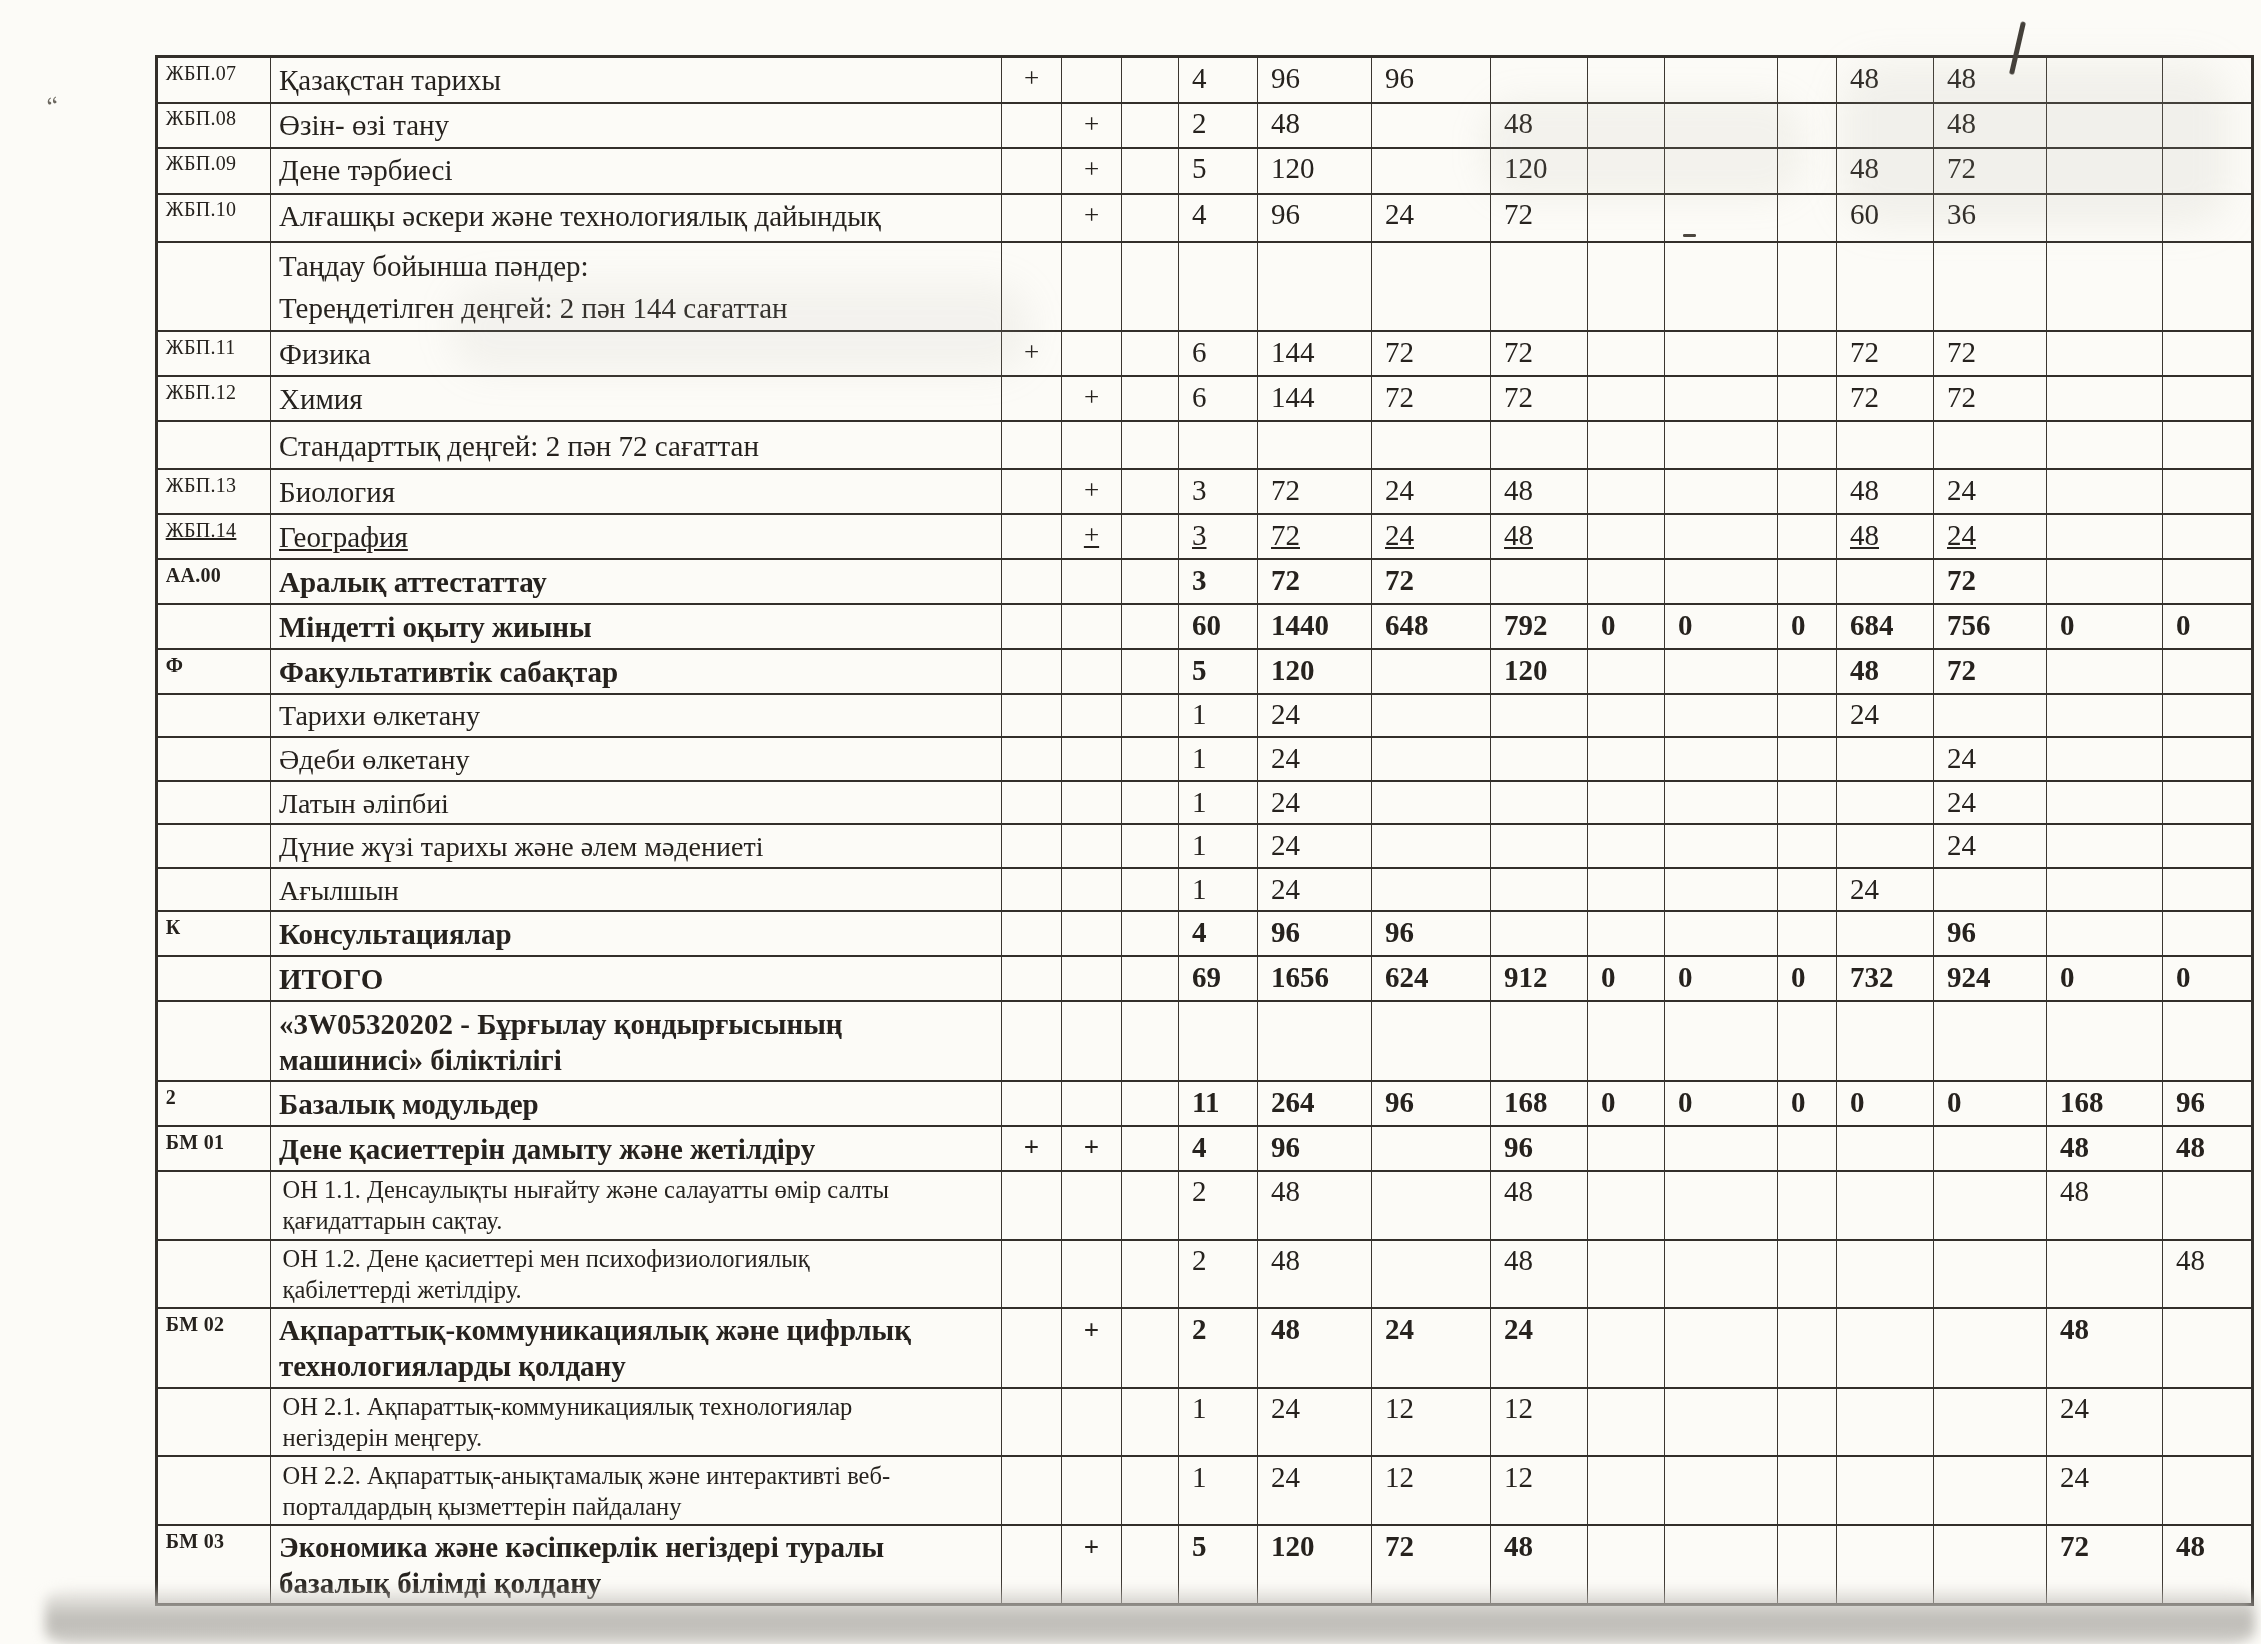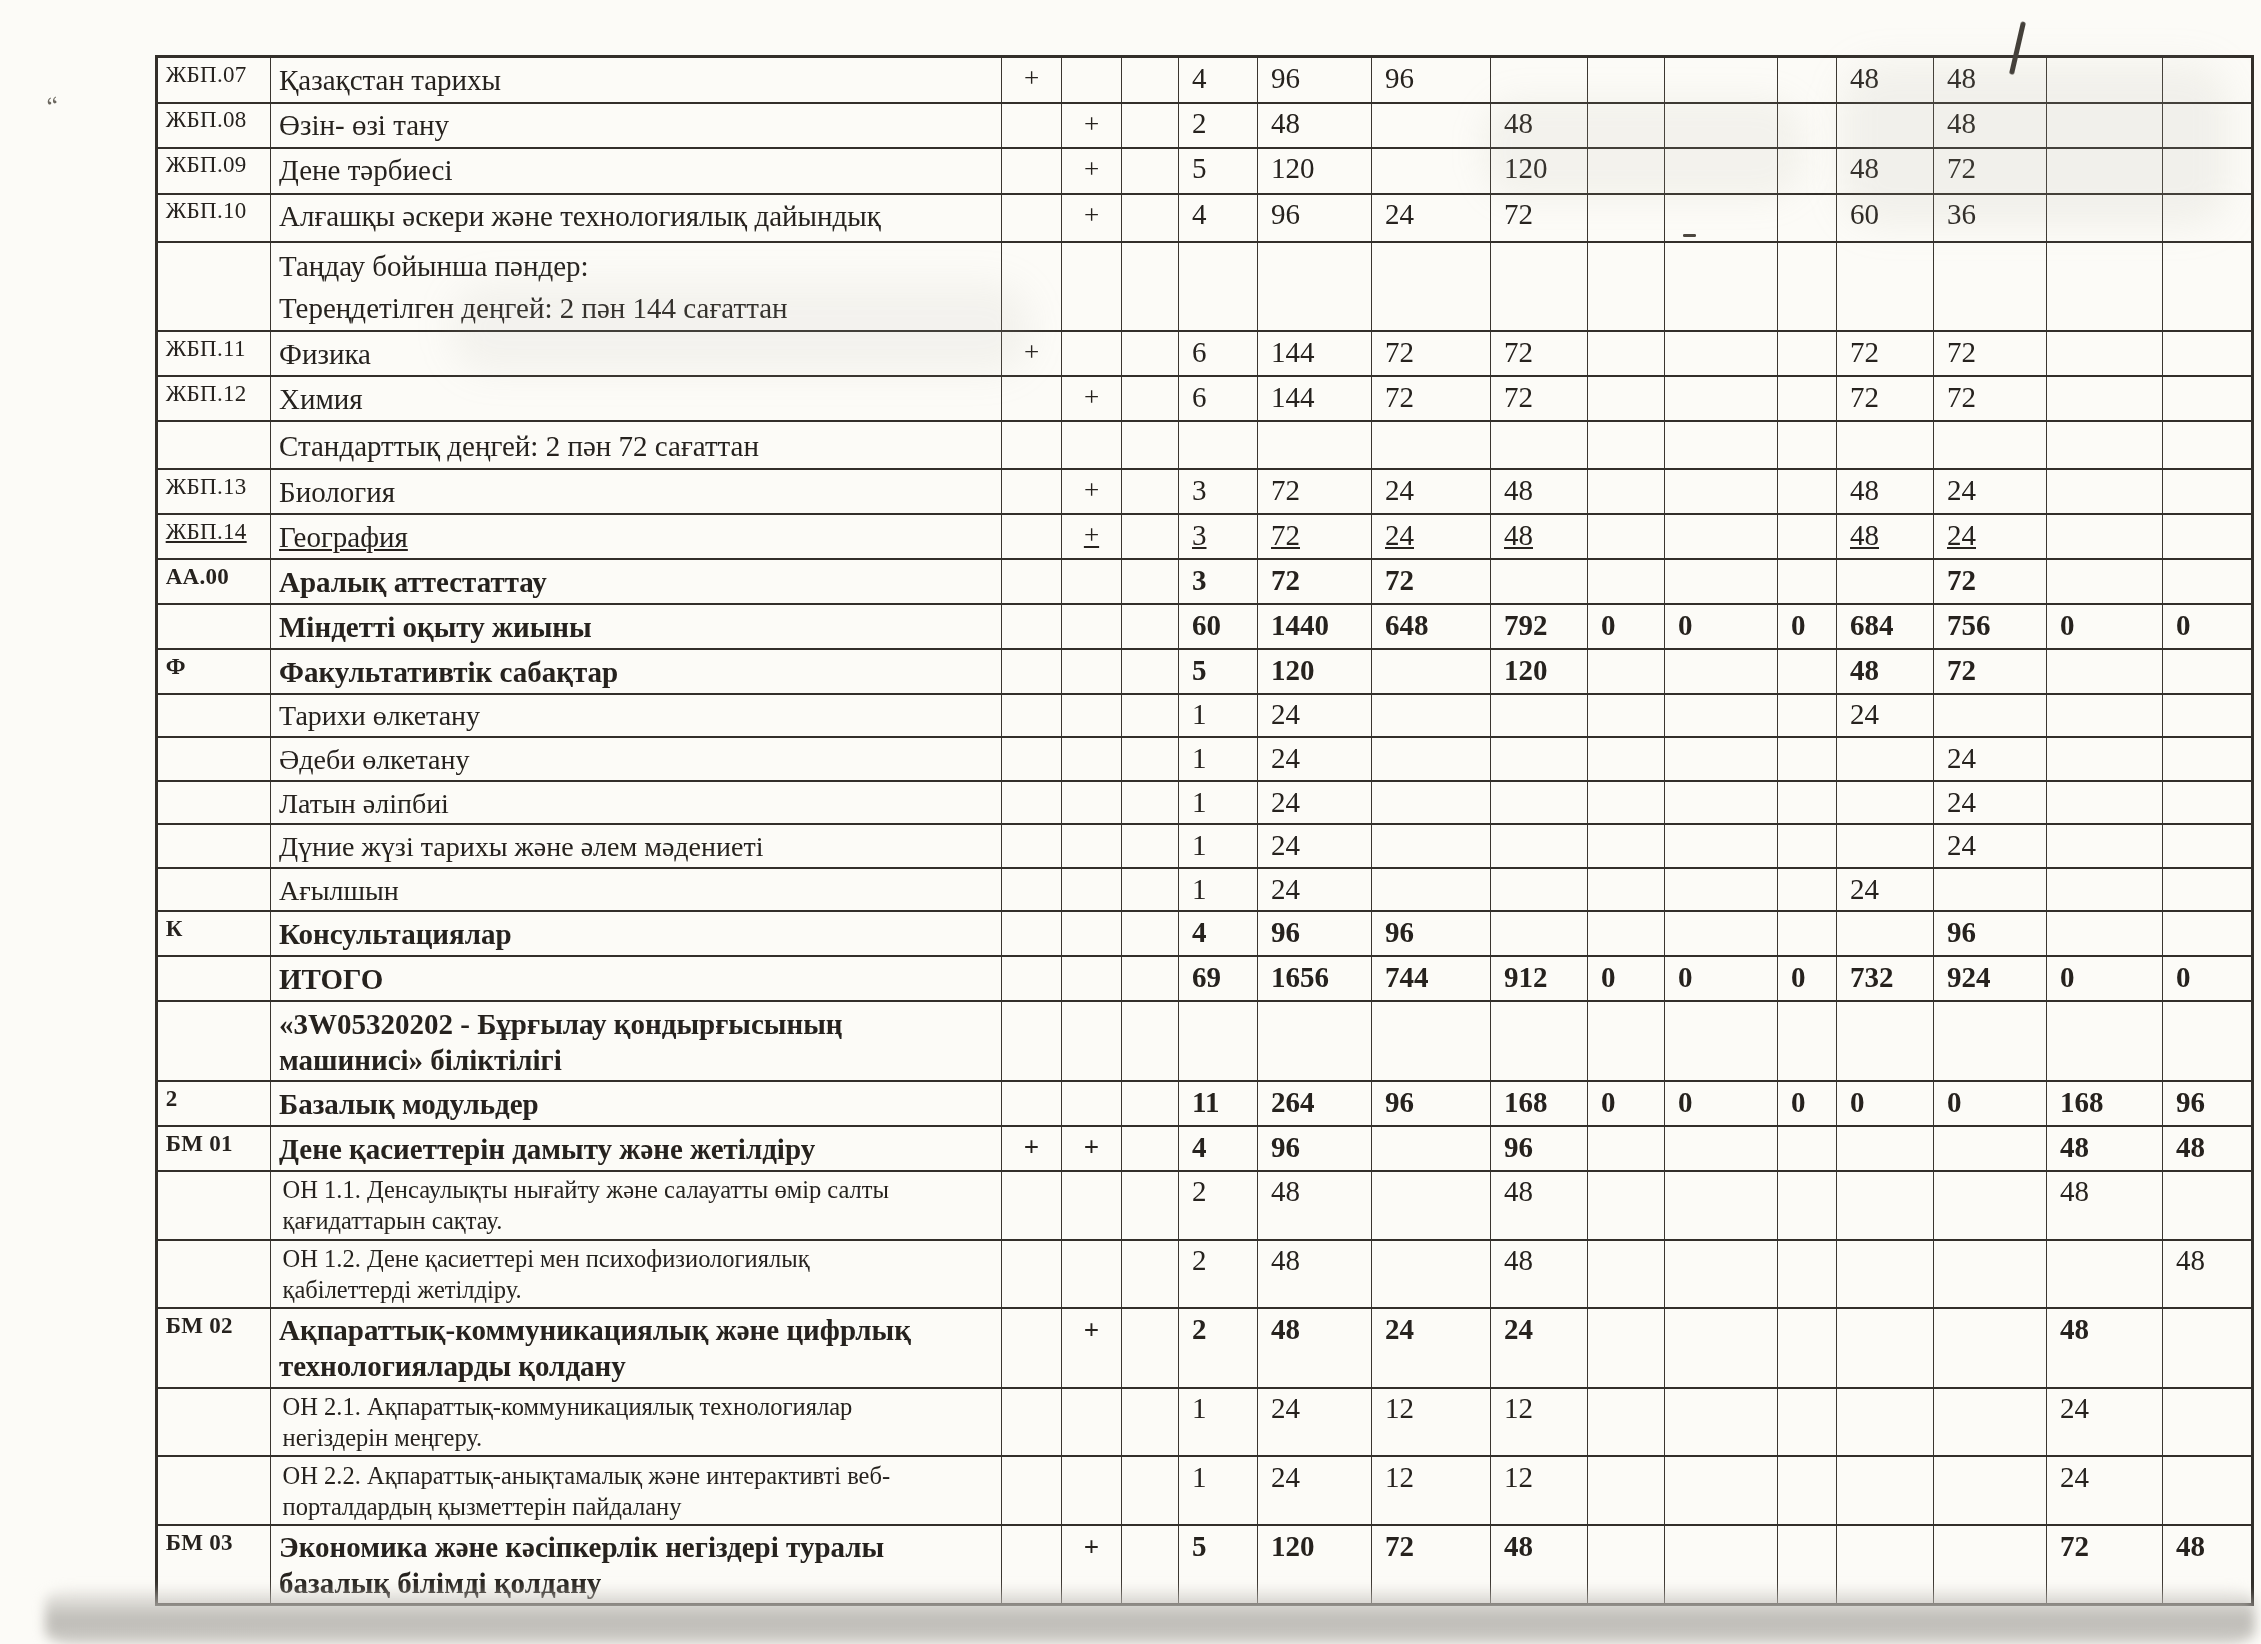--- a/index.html
+++ b/index.html
@@ -20,21 +20,21 @@
   }
   td{
     border-left:1.9px solid #3b3630;
     border-right:1.9px solid #3b3630;
     border-top:2.6px solid #332f2a;
     border-bottom:2.6px solid #332f2a;
     vertical-align:top;
     padding:3.9px 2.6px 1.3px 2.6px;
     overflow:hidden;
   }
-  .c-code{font-size:23px;padding-left:7.7px;letter-spacing:0.3px;}
+  .c-code{font-size:20px;padding-left:7.7px;letter-spacing:0.3px;}
   .c-name{font-size:29px;line-height:1.3;padding-left:8px;}
   .c-plus{font-size:27px;text-align:center;padding-top:5.2px;}
   .c-num{font-size:29px;padding-left:13px;}
   tr.r-total td{font-weight:bold;}
   tr.r-total .c-code{font-weight:bold;}
   tr.r-section .c-name{font-weight:normal;line-height:1.42;}
   tr.r-qual .c-name{font-weight:bold;line-height:1.25;}
   tr.r-module td{font-weight:bold;}
   tr.r-module .c-name{line-height:1.24;}
   tr.r-outcome .c-name{font-size:24.5px;line-height:1.26;padding-left:11.6px;}
@@ -437,21 +437,21 @@
           <td class="c-num"></td>
         </tr>
         <tr class="r-total" style="height: 34px;">
           <td class="c-code"></td>
           <td class="c-name">ИТОГО</td>
           <td class="c-plus"></td>
           <td class="c-plus"></td>
           <td class="c-plus"></td>
           <td class="c-num">69</td>
           <td class="c-num">1656</td>
-          <td class="c-num">744</td>
+          <td class="c-num">624</td>
           <td class="c-num">912</td>
           <td class="c-num">0</td>
           <td class="c-num">0</td>
           <td class="c-num">0</td>
           <td class="c-num">732</td>
           <td class="c-num">924</td>
           <td class="c-num">0</td>
           <td class="c-num">0</td>
         </tr>
         <tr class="r-qual" style="height: 72px;">

